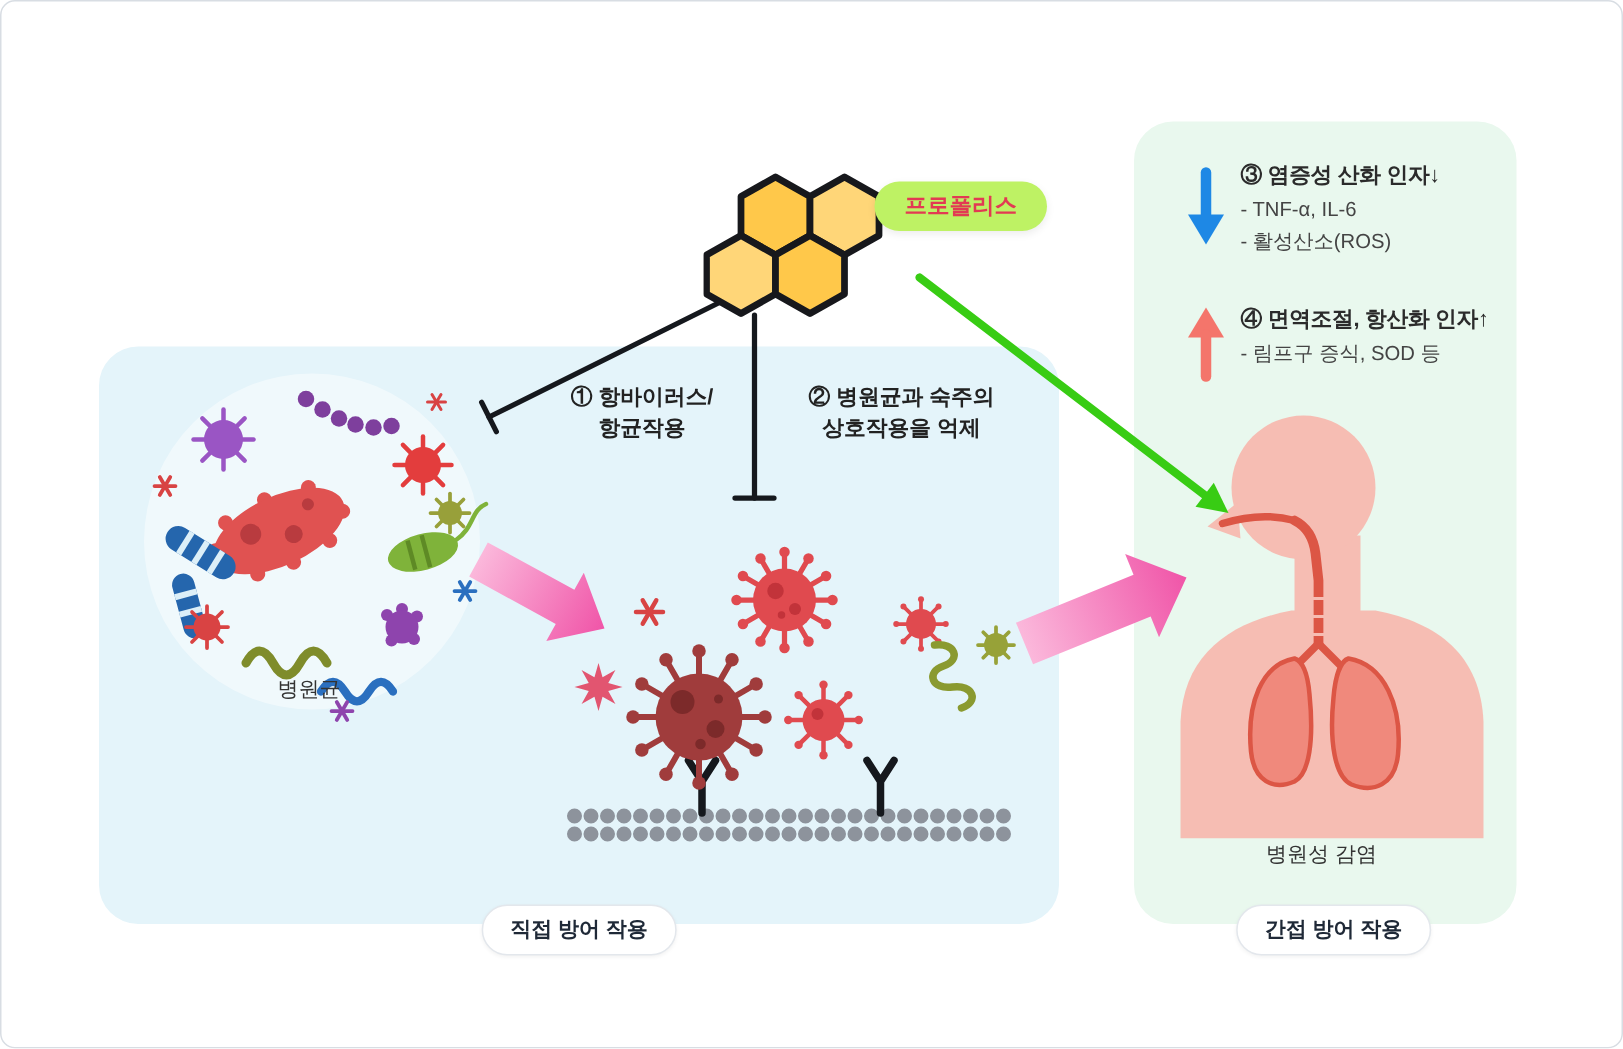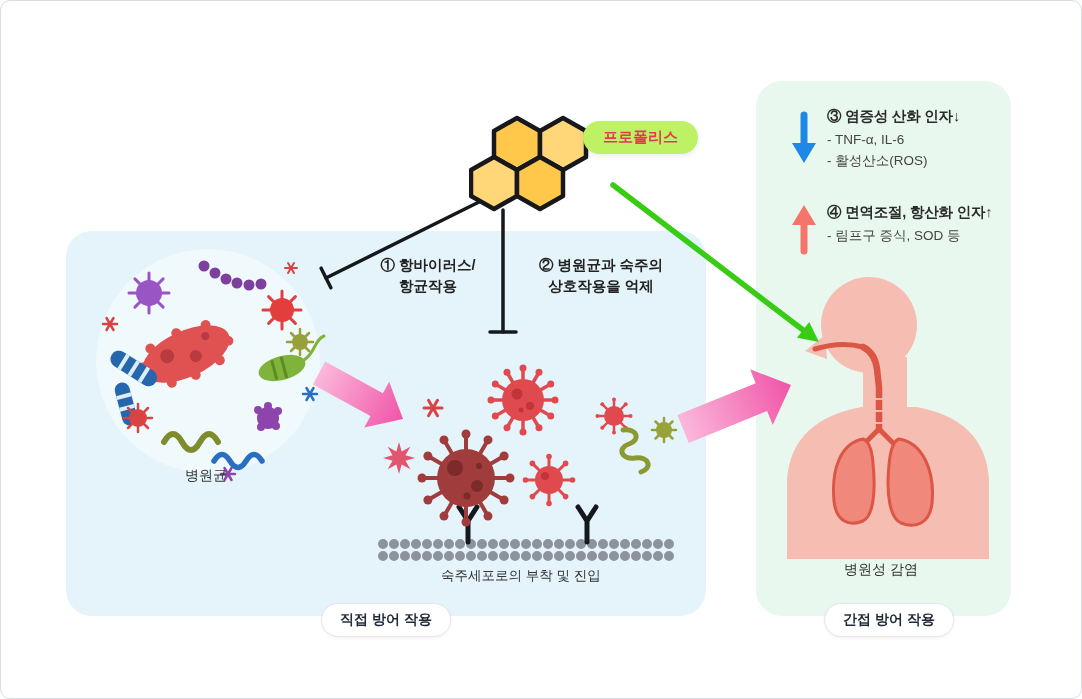--- a/index.html
+++ b/index.html
@@ -7,21 +7,21 @@
   .abs{position:absolute;}
   .title{position:absolute;top:50px;left:0;right:0;text-align:center;font-size:16.5px;font-weight:700;color:#111;letter-spacing:-0.3px;}
   .panel{position:absolute;border-radius:26px;}
   .panel-blue{left:65px;top:230px;width:640px;height:385px;background:#E4F4FA;}
   .panel-green{left:755px;top:80px;width:255px;height:535px;background:#E9F8EE;}
   .propolis-pill{position:absolute;left:582px;top:120px;background:#bef264;border-radius:18px;padding:7px 20px;font-size:15px;font-weight:700;color:#E23A53;box-shadow:0 2px 6px rgba(0,0,0,0.08);}
   .action{position:absolute;font-weight:700;font-size:14.5px;color:#222;text-align:center;white-space:pre-line;line-height:1.45;}
   .action1{left:352px;top:254px;width:150px;}
   .action2{left:515px;top:254px;width:170px;}
   .small-label{position:absolute;font-size:14px;color:#333;text-align:center;}
-  .pathogen-label{left:145px;top:466px;width:120px;}
+  .pathogen-label{left:145px;top:450px;width:120px;}
   .membrane-label{left:385px;top:566px;width:270px;font-size:13.5px;}
   .infection-label{left:800px;top:560px;width:160px;}
   .ind-block{position:absolute;width:185px;}
   .ind-block3{left:826px;top:106px;}
   .ind-block4{left:826px;top:202px;}
   .ind-title{font-weight:700;font-size:14.5px;color:#2B2B2B;margin-bottom:4px;letter-spacing:-0.2px;}
   .ind-line{font-size:13.5px;color:#444;line-height:1.55;}
   .badge{position:absolute;background:#fff;border:1px solid #E3E7EC;border-radius:17px;padding:7px 18px;font-weight:700;font-size:14px;color:#1F2937;transform:translateX(-50%);box-shadow:0 1px 3px rgba(0,0,0,0.06);white-space:nowrap;}
   .badge-direct{left:385px;top:602px;}
   .badge-indirect{left:888px;top:602px;}
@@ -361,21 +361,20 @@
     <polygon points="15,2 3,22 27,22" fill="#F4756B"></polygon>
     <path d="M 15,20 L 15,48" stroke="#F4756B" stroke-width="7" stroke-linecap="round"></path>
   </svg>
 
   <div class="action action1">① 항바이러스/
 항균작용</div>
   <div class="action action2">② 병원균과 숙주의
 상호작용을 억제</div>
 
   <div class="small-label pathogen-label">병원균</div>
-  <div class="small-label membrane-label">숙주세포로의 부착 및 진입</div>
   <div class="small-label infection-label">병원성 감염</div>
 
   <div class="ind-block ind-block3">
     <div class="ind-title">③ 염증성 산화 인자↓</div>
     <div class="ind-line">- TNF-α, IL-6</div>
     <div class="ind-line">- 활성산소(ROS)</div>
   </div>
   <div class="ind-block ind-block4">
     <div class="ind-title">④ 면역조절, 항산화 인자↑</div>
     <div class="ind-line">- 림프구 증식, SOD 등</div>

